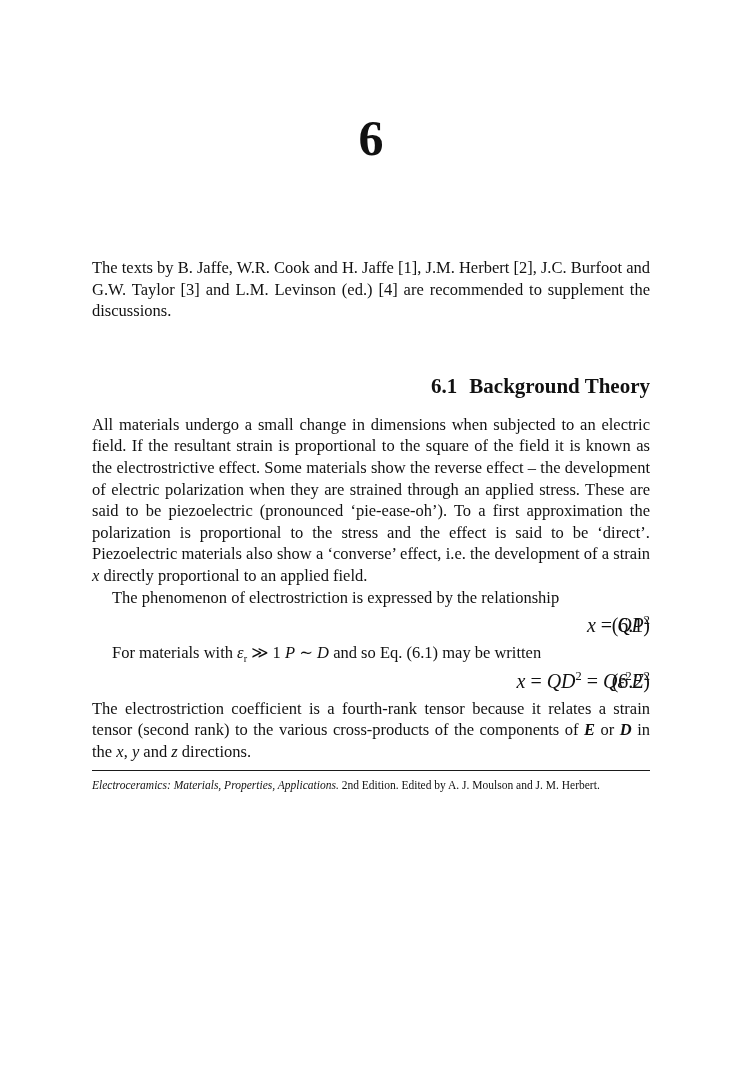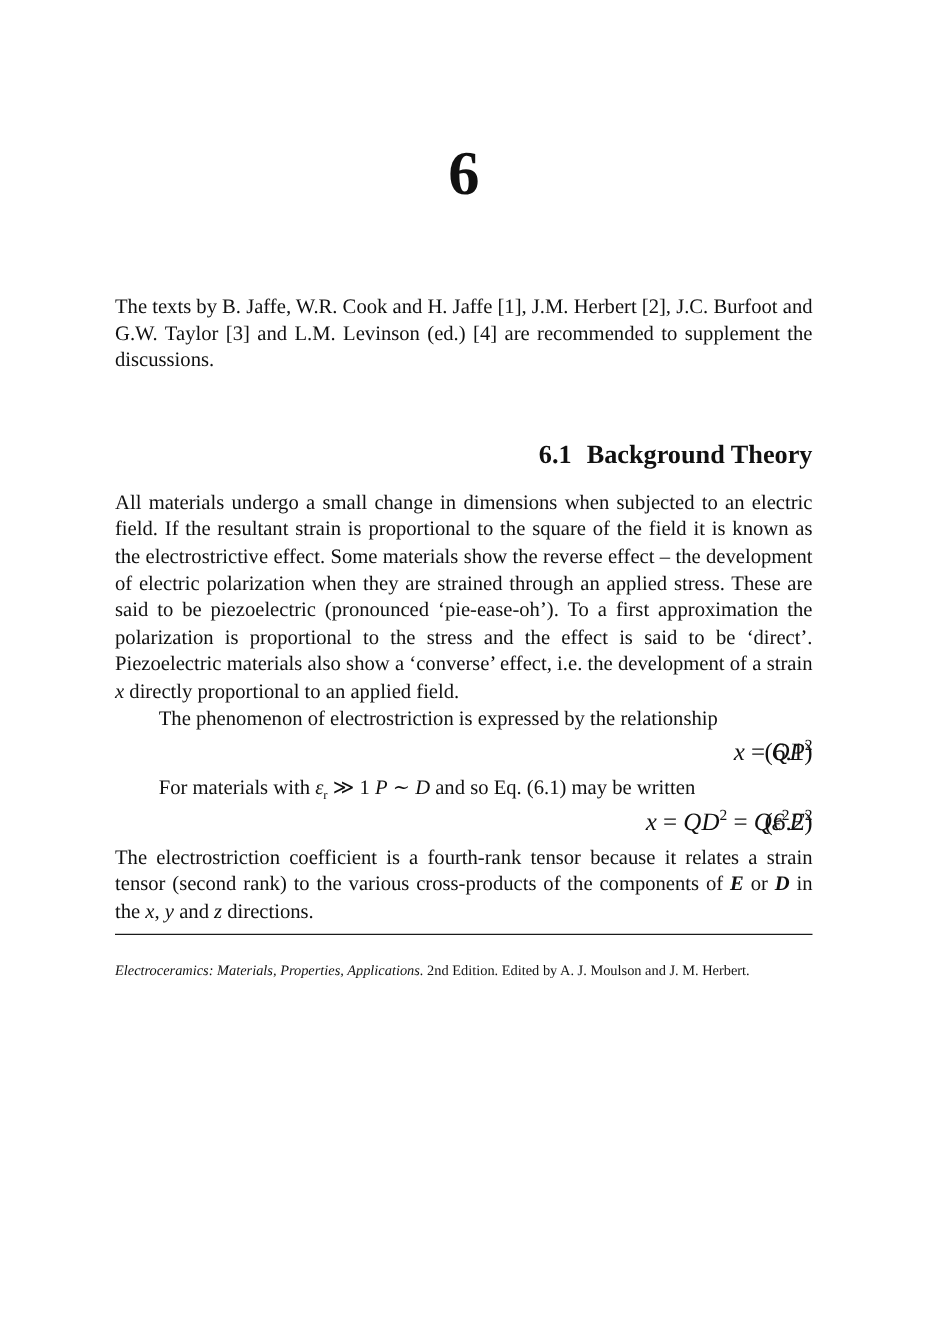--- a/index.html
+++ b/index.html
@@ -29,41 +29,41 @@
   .chapter-title {
     margin-top: 30px;
     text-align: center;
     font-size: 36px;
     line-height: 1;
     font-weight: bold;
     letter-spacing: 0.5px;
     white-space: nowrap;
   }
   .intro {
-    margin-top: 71px;
+    margin-top: 94px;
     font-size: 16.5px;
     line-height: 21.6px;
     text-align: justify;
   }
   .section-heading {
     margin-top: 52px;
     text-align: right;
     font-size: 21px;
     line-height: 25px;
     font-weight: bold;
   }
   .section-heading .sec-num { margin-right: 12px; }
   .body-text {
     font-size: 16.5px;
     line-height: 21.6px;
     text-align: justify;
   }
   p { margin: 0; }
   .p-first { margin-top: 15px; }
-  .indent { text-indent: 20px; margin-left: 15px; }
+  .indent { text-indent: 20px; }
   .equation-row {
     position: relative;
     margin: 5px 0;
     text-align: right;
     font-size: 20px;
     line-height: 24px;
   }
   .equation-row .eq-number {
     position: absolute;
     right: 0;
@@ -71,21 +71,21 @@
   }
   .eq-formula { font-style: normal; }
   .seg-i { font-style: italic; }
   .seg-bi { font-style: italic; font-weight: bold; }
   sup { font-size: 0.62em; line-height: 0; }
   sub { font-size: 0.62em; line-height: 0; }
   .p3 { margin-top: 5px; }
   .page-footer {
     margin-top: 7px;
     border-top: 1.5px solid #1a1a1a;
-    padding-top: 22px;
+    padding-top: 7px;
     font-size: 11.5px;
     line-height: 15px;
     text-align: left;
   }
 </style>
 </head>
 <body>
 
 <div class="page">
   <div class="content">

